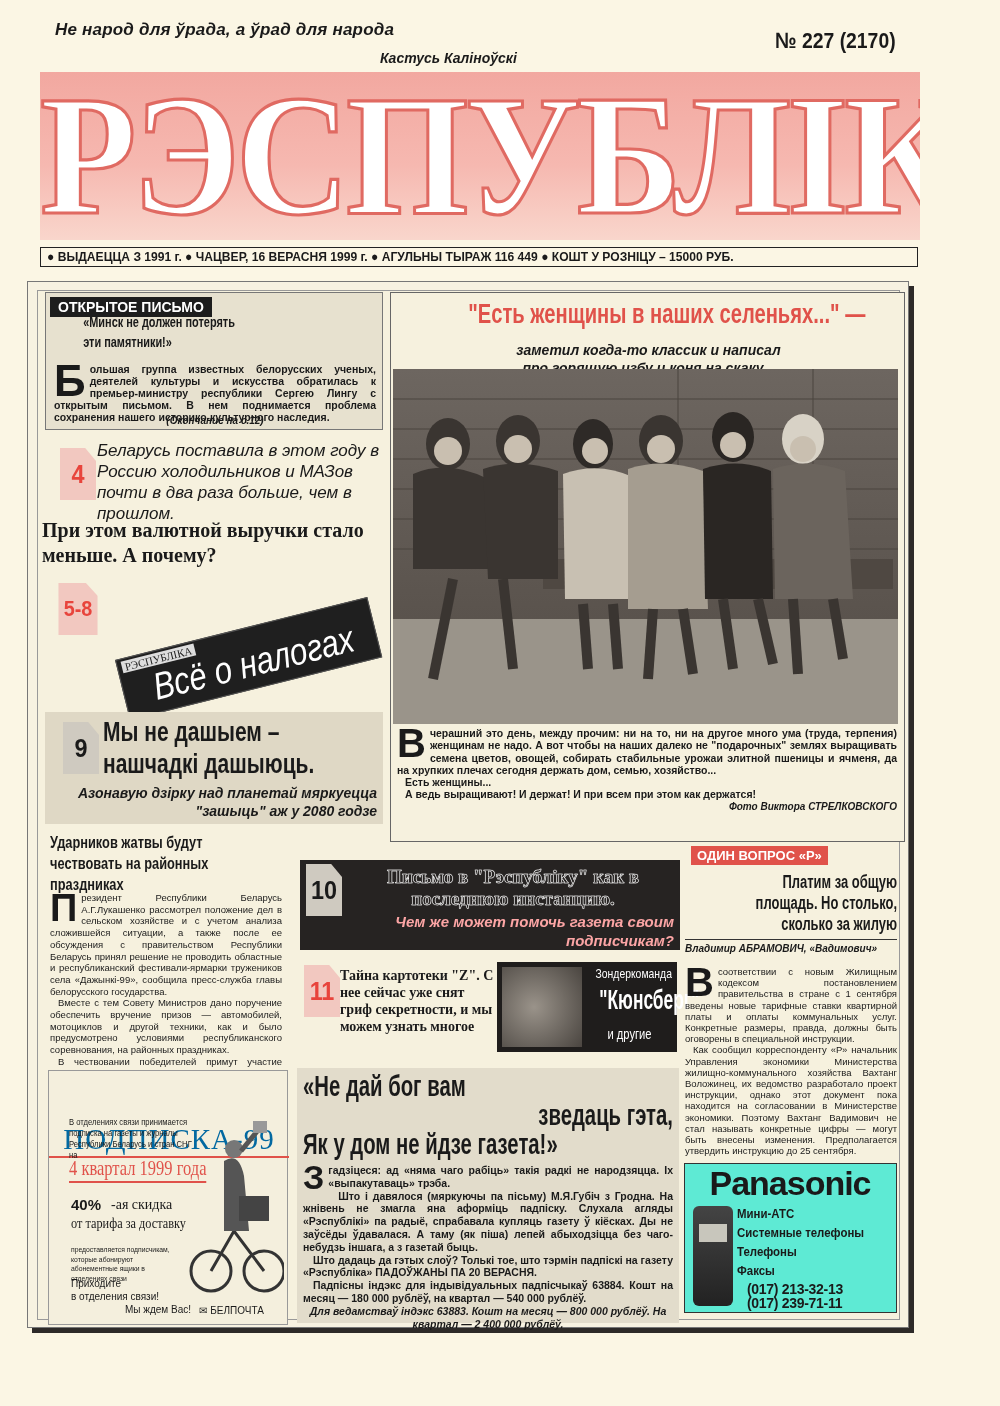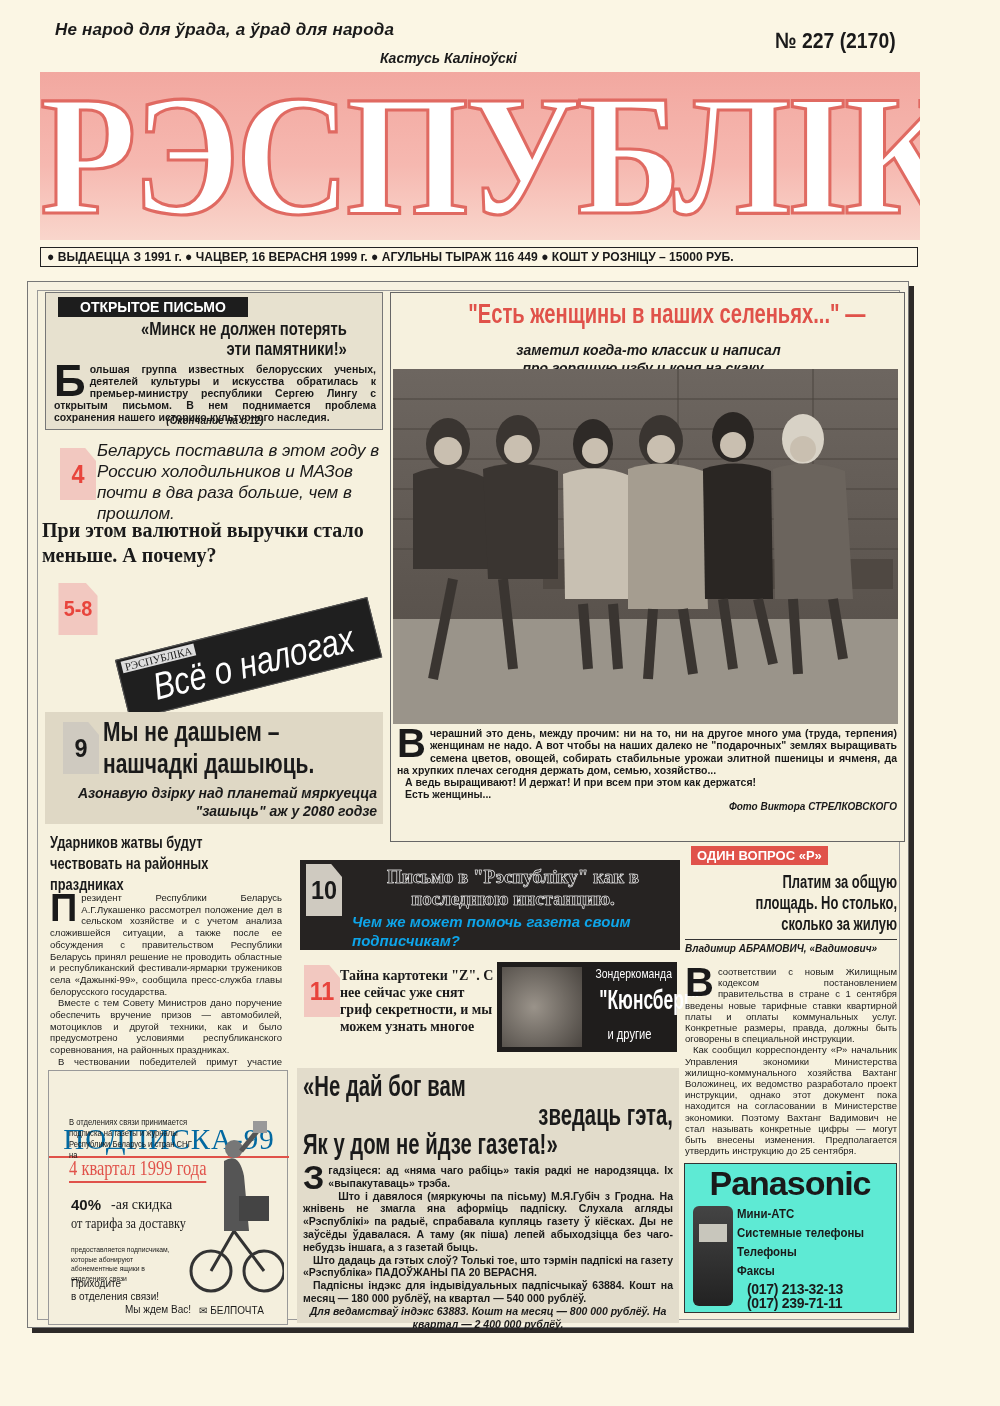--- a/index.html
+++ b/index.html
@@ -20,24 +20,24 @@
     font: bold 13px "Liberation Sans", sans-serif; line-height: 17px; padding-left: 6px; white-space: nowrap; overflow: hidden; }
   .infobar span { transform: scaleX(0.93); display: inline-block; transform-origin: left; }
 
   
   .frame-shadow { left: 32px; top: 286px; width: 882px; height: 1047px; background: #2d2a28; }
   .frame { left: 27px; top: 281px; width: 882px; height: 1047px; background: #f7f2e1; border: 1px solid #777; }
   .inner { left: 37px; top: 290px; width: 863px; height: 1030px; border: 1px solid #999; background: #f6f1de; }
 
   
   .letter-box { left: 45px; top: 292px; width: 338px; height: 138px; border: 1px solid #777; background: #e7e1cf; }
-  .tag-black { background: #1d1d1d; color: #fff; font: bold 14px "Liberation Sans", sans-serif; padding: 2px 22px; display: inline-block; margin-left: 8px; }
+  .tag-black { background: #1d1d1d; color: #fff; font: bold 14px "Liberation Sans", sans-serif; padding: 2px 8px; display: inline-block; }
   .letter-box .tag-black { position: absolute; left: 4px; top: 4px; }
   .condensed-h { font-family: "Liberation Sans", sans-serif; font-weight: bold; transform: scaleX(0.78); transform-origin: center; }
-  .letter-head { position: absolute; left: 0; top: 26px; width: 338px; text-align: right; font-size: 19px; line-height: 20px; }
+  .letter-head { position: absolute; left: 0; top: 19px; width: 338px; text-align: left; font-size: 14px; line-height: 20px; }
   .letter-body { position: absolute; left: 8px; top: 70px; width: 322px; font: bold 10.5px "Liberation Sans", sans-serif; line-height: 12px; text-align: justify; }
   .dropcap { float: left; font: bold 44px "Liberation Sans", sans-serif; line-height: 36px; margin-right: 4px; }
   .letter-more { position: absolute; left: 0; top: 122px; width: 338px; text-align: center; font: italic bold 10px "Liberation Sans", sans-serif; }
 
   
   .pageref { width: 40px; height: 52px; background: #f2c8c0; color: #e8443c; font: bold 26px "Liberation Sans", sans-serif;
     text-align: center; line-height: 52px; clip-path: polygon(0 0, 70% 0, 100% 25%, 100% 100%, 0 100%); transform: scaleX(0.9); }
   .pageref.gray { background: #cfcac0; color: #1a1a1a; }
   .pageref.wide { width: 44px; font-size: 22px; }
 
@@ -78,21 +78,21 @@
   .photo-sub { position: absolute; left: 0; top: 48px; width: 515px; text-align: center; font: italic bold 14px "Liberation Sans", sans-serif; line-height: 18px; }
   .photo { position: absolute; left: 2px; top: 76px; width: 505px; height: 355px; background: #5a5550; overflow: hidden; }
   .photo-caption { position: absolute; left: 6px; top: 434px; width: 500px; font: bold 10.5px "Liberation Sans", sans-serif; line-height: 12.3px; text-align: justify; }
   .photo-caption .p2 { padding-left: 8px; }
   .photo-caption .dropcap { font-size: 40px; line-height: 32px; }
   .photo-note { font: 9.5px "Liberation Sans", sans-serif; }
   .photo-credit { text-align: right; font: italic bold 10px "Liberation Sans", sans-serif; }
   .letter10 { left: 300px; top: 860px; width: 380px; height: 90px; background: #262322; }
   .l10-head { position: absolute; left: 52px; top: 6px; width: 322px; text-align: center; color: #fff; font: bold 19px "Liberation Serif", serif; line-height: 22px;
     -webkit-text-stroke: 0.5px #fff; color: #262322; text-shadow: 0 0 1px #fff; }
-  .l10-sub { position: absolute; left: 52px; top: 52px; width: 322px; text-align: left; color: #0ea5e9; font: italic bold 15px "Liberation Sans", sans-serif; line-height: 19px; }
+  .l10-sub { position: absolute; left: 52px; top: 52px; width: 322px; text-align: right; color: #fca5a5; font: italic bold 15px "Liberation Sans", sans-serif; line-height: 19px; }
 
   .ref11 { left: 302px; top: 965px; }
   .kart-text { left: 340px; top: 967px; width: 155px; font: bold 14px "Liberation Serif", serif; line-height: 17px; }
   .kart-ad { left: 497px; top: 962px; width: 180px; height: 90px; background: #1f1d1c; }
   .kart-ad .img { position: absolute; left: 5px; top: 5px; width: 80px; height: 80px; background: radial-gradient(circle at 40% 50%, #9a938a, #4a4540); }
   .kart-ad .t1 { position: absolute; left: 90px; top: 4px; width: 85px; text-align: center; color: #fff; font: 13px "Liberation Sans", sans-serif; transform: scaleX(0.8); }
   .kart-ad .t2 { position: absolute; left: 84px; top: 22px; width: 96px; text-align: center; color: #fff; font: bold 28px "Liberation Sans", sans-serif; transform: scaleX(0.62); white-space: nowrap; }
   .kart-ad .t3 { position: absolute; left: 90px; top: 64px; width: 85px; text-align: center; color: #fff; font: 14px "Liberation Sans", sans-serif; transform: scaleX(0.8); }
 
   
@@ -265,22 +265,22 @@
       <line x1="260" y1="240" x2="255" y2="310"></line>
         <line x1="290" y1="240" x2="300" y2="305"></line>
       <line x1="330" y1="230" x2="340" y2="300"></line>
         <line x1="365" y1="230" x2="380" y2="295"></line>
       <line x1="400" y1="230" x2="405" y2="305"></line>
         <line x1="440" y1="230" x2="450" y2="290"></line>
     </g>
   </svg>
   <div class="photo-caption">
     <div><span class="dropcap">В</span><span>черашний это день, между прочим: ни на то, ни на другое много ума (труда, терпения) женщинам не надо. А вот чтобы на наших далеко не "подарочных" землях выращивать семена цветов, овощей, собирать стабильные урожаи элитной пшеницы и ячменя, да на хрупких плечах сегодня держать дом, семью, хозяйство...</span></div>
+    <div class="p2">Есть женщины...</div>
     <div class="p2">А ведь выращивают! И держат! И при всем при этом как держатся!</div>
-    <div class="p2">Есть женщины...</div>
     <div class="photo-credit">Фото Виктора СТРЕЛКОВСКОГО</div>
   </div>
 </div>
 
 <div class="abs letter10">
   <div class="pageref gray" style="position:absolute;left:4px;top:4px;">10</div>
   <div class="l10-head">Письмо в "Рэспубліку" как в последнюю инстанцию.</div>
   <div class="l10-sub">Чем же может помочь газета своим подписчикам?</div>
 </div>
 

